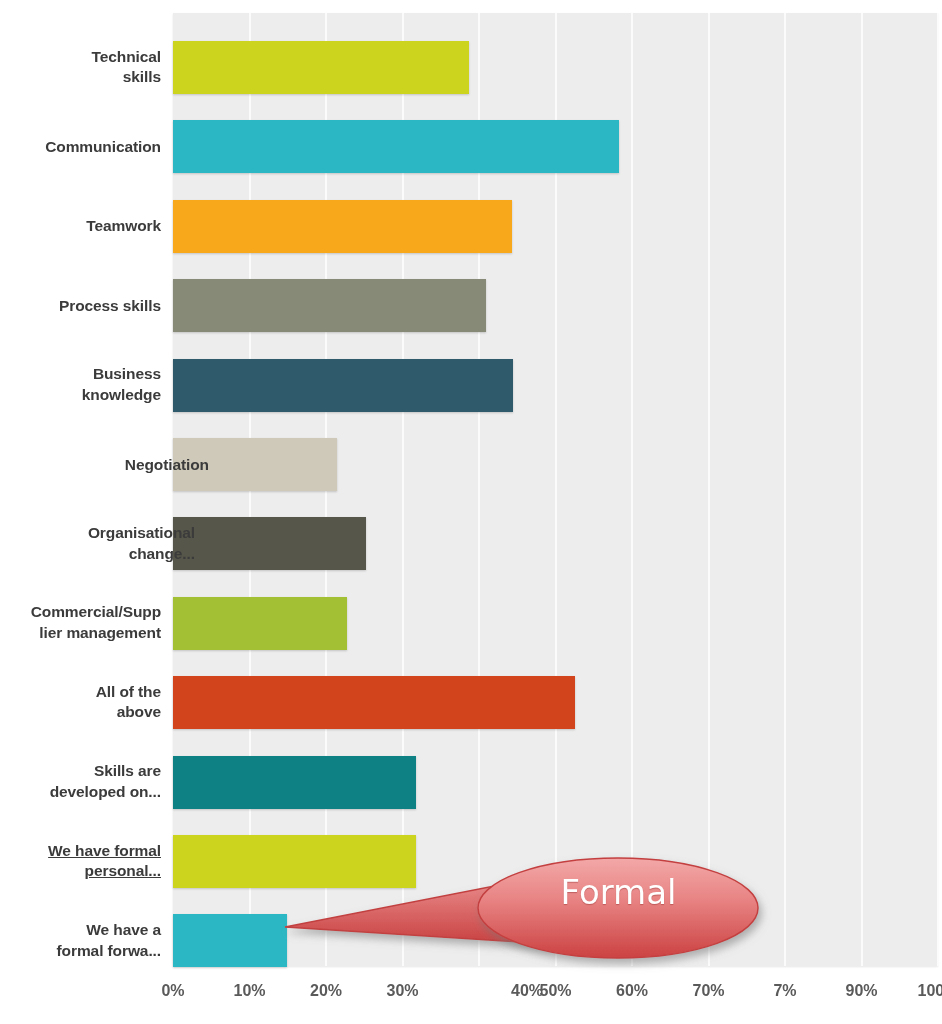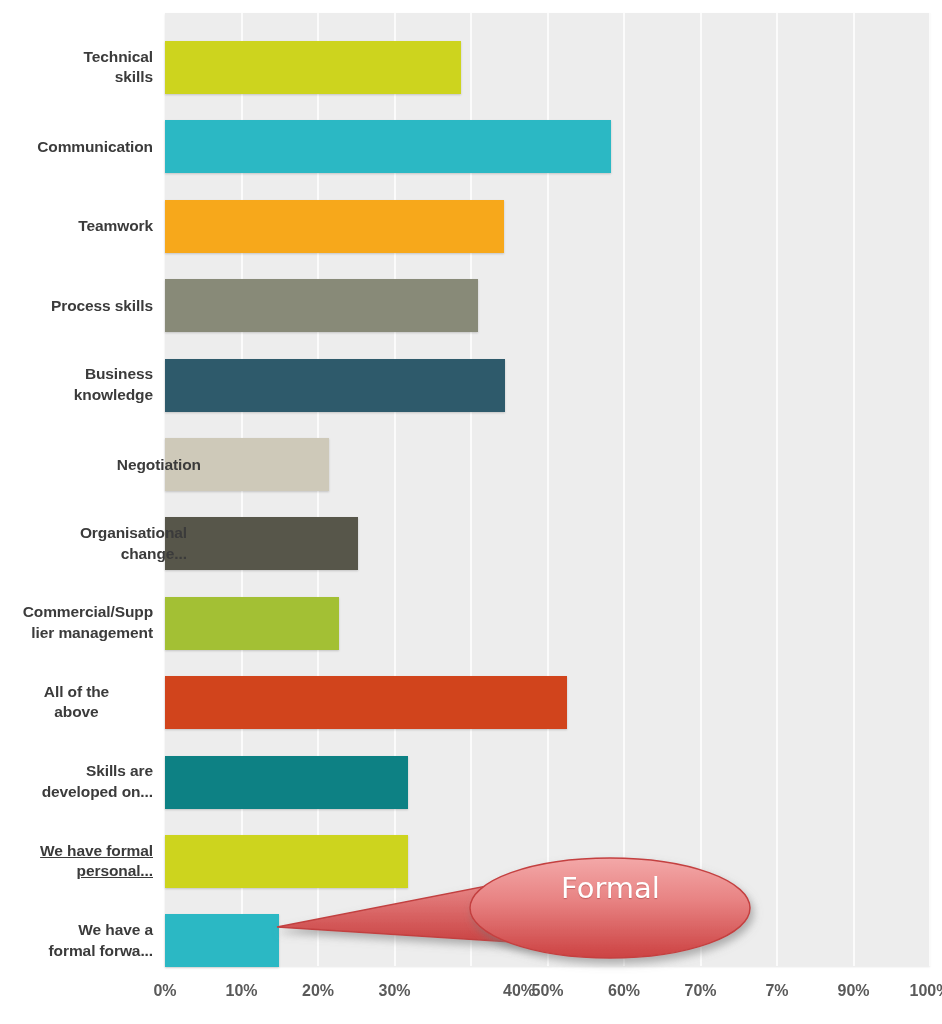--- a/index.html
+++ b/index.html
@@ -10,21 +10,21 @@
   body {
     width: 942px;
     height: 1024px;
     font-family: "Liberation Sans", sans-serif;
     overflow: hidden;
     position: relative;
   }
 
   #chart-root {
     position: absolute;
-    left: 0; top: 0;
+    left: 8px; top: 0;
     width: 905px;
     height: 1024px;
   }
 
   
   .plot-area {
     position: absolute;
     left: 165px;
     top: 13px;
     width: 765px;
@@ -78,21 +78,21 @@
     width: 942px; height: 1024px;
     pointer-events: none;
   }
   .callout-text {
     position: absolute;
     left: 478px;
     top: 868px;
     width: 265px;
     text-align: center;
     color: #ffffff;
-    font-size: 29px;
+    font-size: 34px;
     font-family: "DejaVu Sans", sans-serif;
     line-height: 1.42;
     text-shadow: 0 1px 1px rgba(120,20,20,0.35);
   }
 </style>
 </head>
 <body>
 
 <div id="chart-root">
 
@@ -148,21 +148,21 @@
         <div>Negotiation</div>
       </div>
       <div class="cat-label" style="top: 522.9px; padding-left: 34px;">
         <div>Organisational</div>
         <div>change...</div>
       </div>
       <div class="cat-label" style="top: 602.3px;">
         <div>Commercial/Supp</div>
         <div>lier management</div>
       </div>
-      <div class="cat-label" style="top: 681.7px; text-align: center;">
+      <div class="cat-label" style="top: 681.7px;">
         <div>All of the</div>
         <div>above</div>
       </div>
       <div class="cat-label" style="top: 761.1px;">
         <div>Skills are</div>
         <div>developed on...</div>
       </div>
       <div class="cat-label" style="top: 840.5px; text-decoration: underline;">
         <div>We have formal</div>
         <div>personal...</div>

